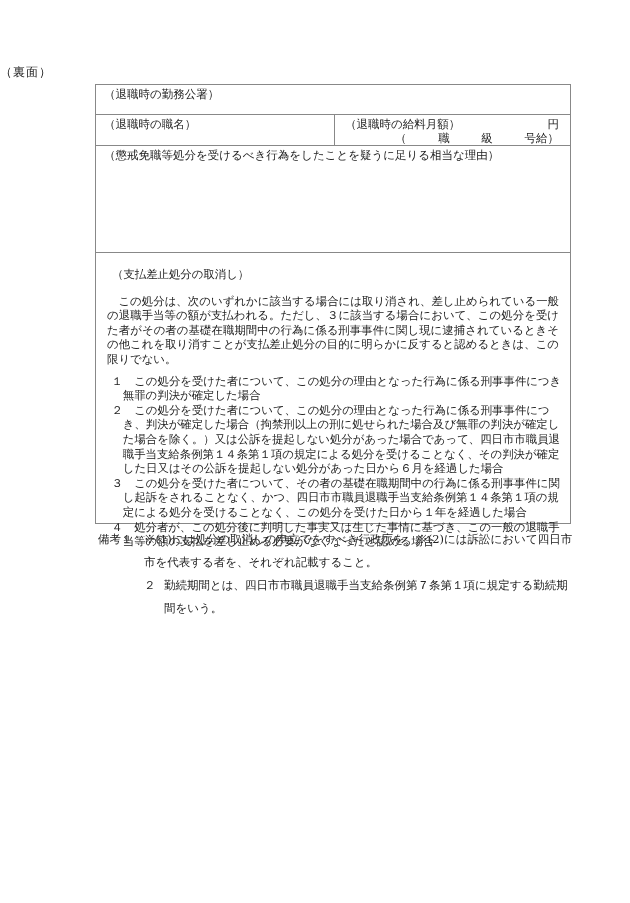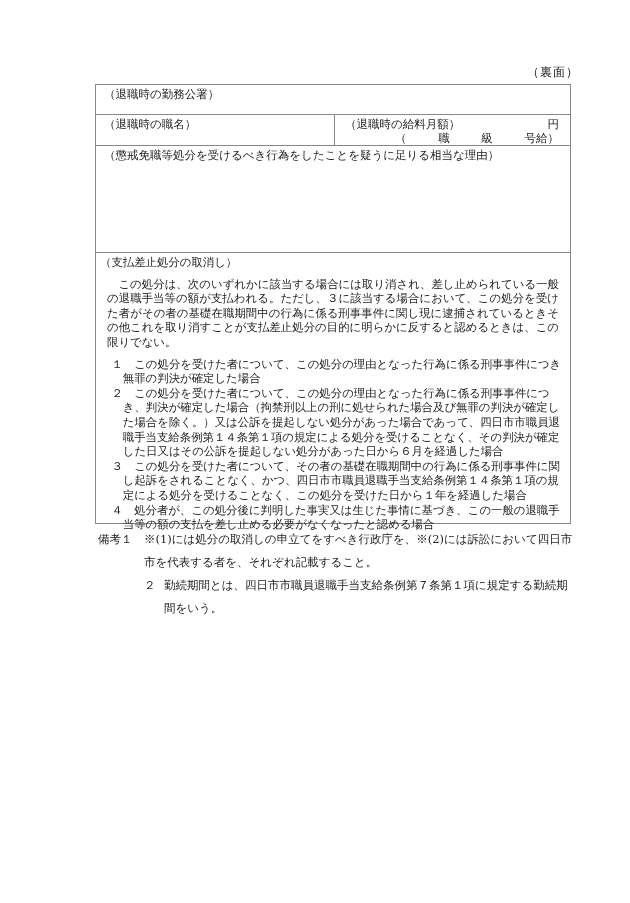--- a/index.html
+++ b/index.html
@@ -1,18 +1,18 @@
 <!DOCTYPE html>
 <html><head>
 <meta charset="utf-8">
 <style>
   html, body { margin:0; padding:0; background:#ffffff; }
   body { width:630px; height:903px; position:relative; overflow:hidden;
          font-family:"DejaVu Serif","Liberation Serif",serif; color:#222; }
-  .page-title { position:absolute; top:64px; left:0; width:579px; text-align:right; font-size:12px; letter-spacing:1px; }
+  .page-title { position:absolute; top:64px; left:0; width:579px; text-align:left; font-size:12px; letter-spacing:1px; }
   .form { position:absolute; left:95px; top:84px; width:476px; height:440px; border:1px solid #888; box-sizing:border-box; }
   .cell { position:absolute; box-sizing:border-box; }
   .hline { position:absolute; left:0; width:100%; height:0; border-top:1px solid #888; }
   .vline { position:absolute; width:0; border-left:1px solid #888; }
   .lbl { font-size:11.5px; line-height:14px; position:absolute; white-space:nowrap; }
   .amount-unit { position:absolute; right:12px; top:2px; font-size:11.5px; }
   .grade-line { position:absolute; top:16px; left:60px; right:12px; font-size:11.5px; display:flex; justify-content:space-between; }
   .cancel-block { position:absolute; left:4px; right:4px; top:170px; font-size:11.4px; line-height:14.6px; }
   .para { text-indent:1em; margin:7px; text-align:justify; }
   .item { margin:0; padding-left:2em; text-indent:-1em; }
@@ -44,21 +44,21 @@
       <span>級</span>
       <span>号給）</span>
     </div>
   </div>
   <div class="hline" style="top:60px;"></div>
 
   <div class="lbl" style="left:8px;top:63px;">（懲戒免職等処分を受けるべき行為をしたことを疑うに足りる相当な理由）</div>
   <div class="hline" style="top:167px;"></div>
 
   <div class="cancel-block">
-    <p style="margin:0;">（支払差止処分の取消し）</p>
+    <p style="margin:12px;">（支払差止処分の取消し）</p>
     <p class="para">この処分は、次のいずれかに該当する場合には取り消され、差し止められている一般の退職手当等の額が支払われる。ただし、３に該当する場合において、この処分を受けた者がその者の基礎在職期間中の行為に係る刑事事件に関し現に逮捕されているときその他これを取り消すことが支払差止処分の目的に明らかに反すると認めるときは、この限りでない。</p>
     <p class="item">１　この処分を受けた者について、この処分の理由となった行為に係る刑事事件につき無罪の判決が確定した場合</p>
     <p class="item">２　この処分を受けた者について、この処分の理由となった行為に係る刑事事件につき、判決が確定した場合（拘禁刑以上の刑に処せられた場合及び無罪の判決が確定した場合を除く。）又は公訴を提起しない処分があった場合であって、四日市市職員退職手当支給条例第１４条第１項の規定による処分を受けることなく、その判決が確定した日又はその公訴を提起しない処分があった日から６月を経過した場合</p>
     <p class="item">３　この処分を受けた者について、その者の基礎在職期間中の行為に係る刑事事件に関し起訴をされることなく、かつ、四日市市職員退職手当支給条例第１４条第１項の規定による処分を受けることなく、この処分を受けた日から１年を経過した場合</p>
     <p class="item">４　処分者が、この処分後に判明した事実又は生じた事情に基づき、この一般の退職手当等の額の支払を差し止める必要がなくなったと認める場合</p>
   </div>
 </div>
 
 <div class="notes">
   <div class="note-row">

